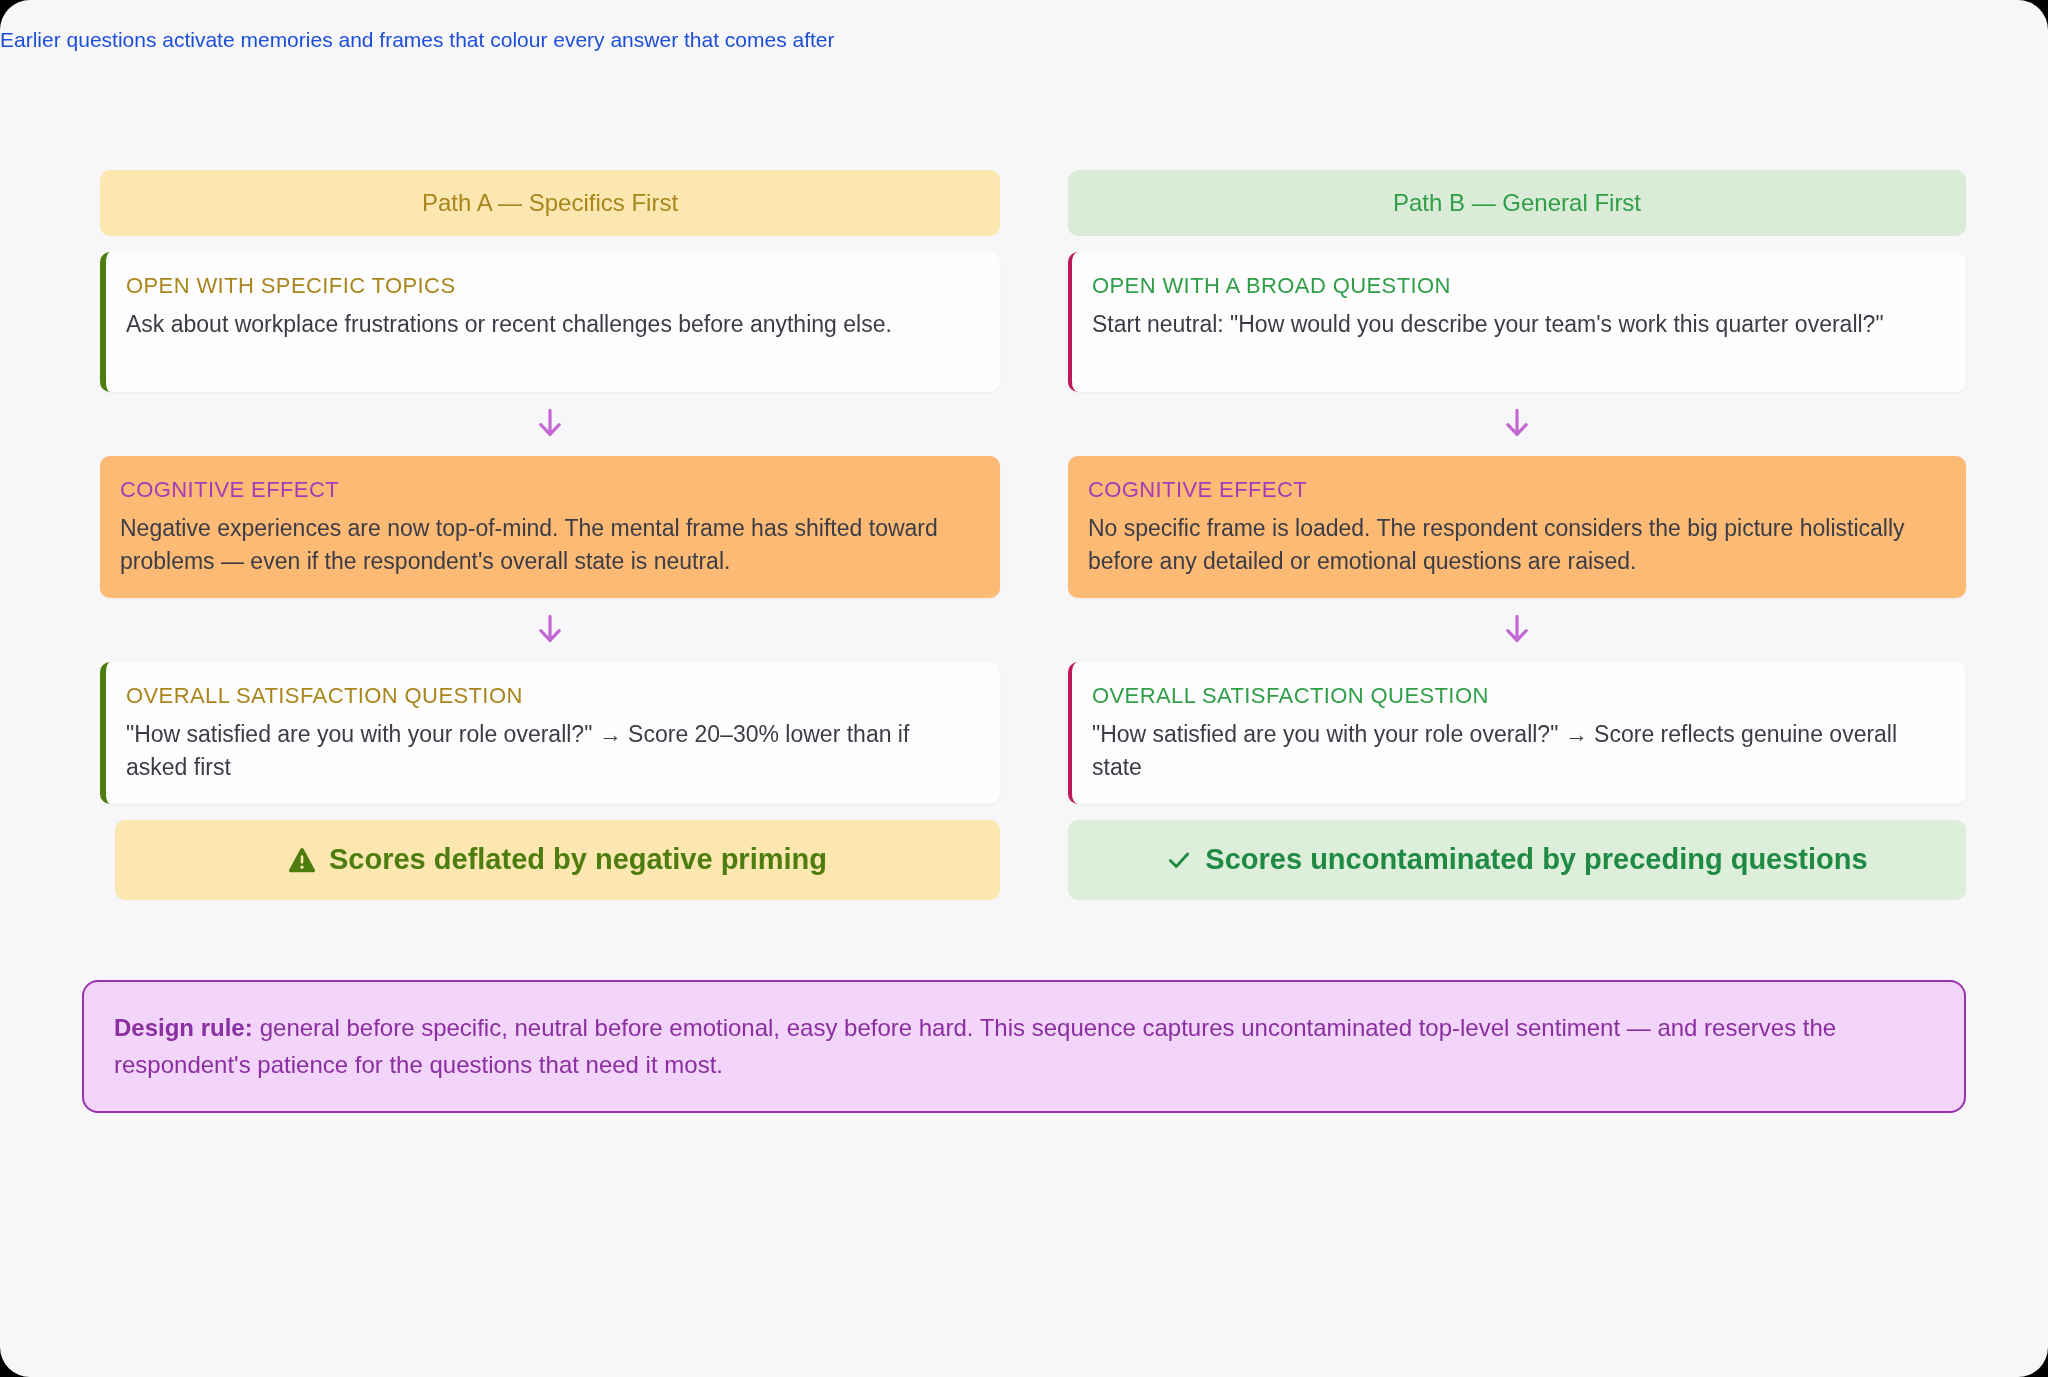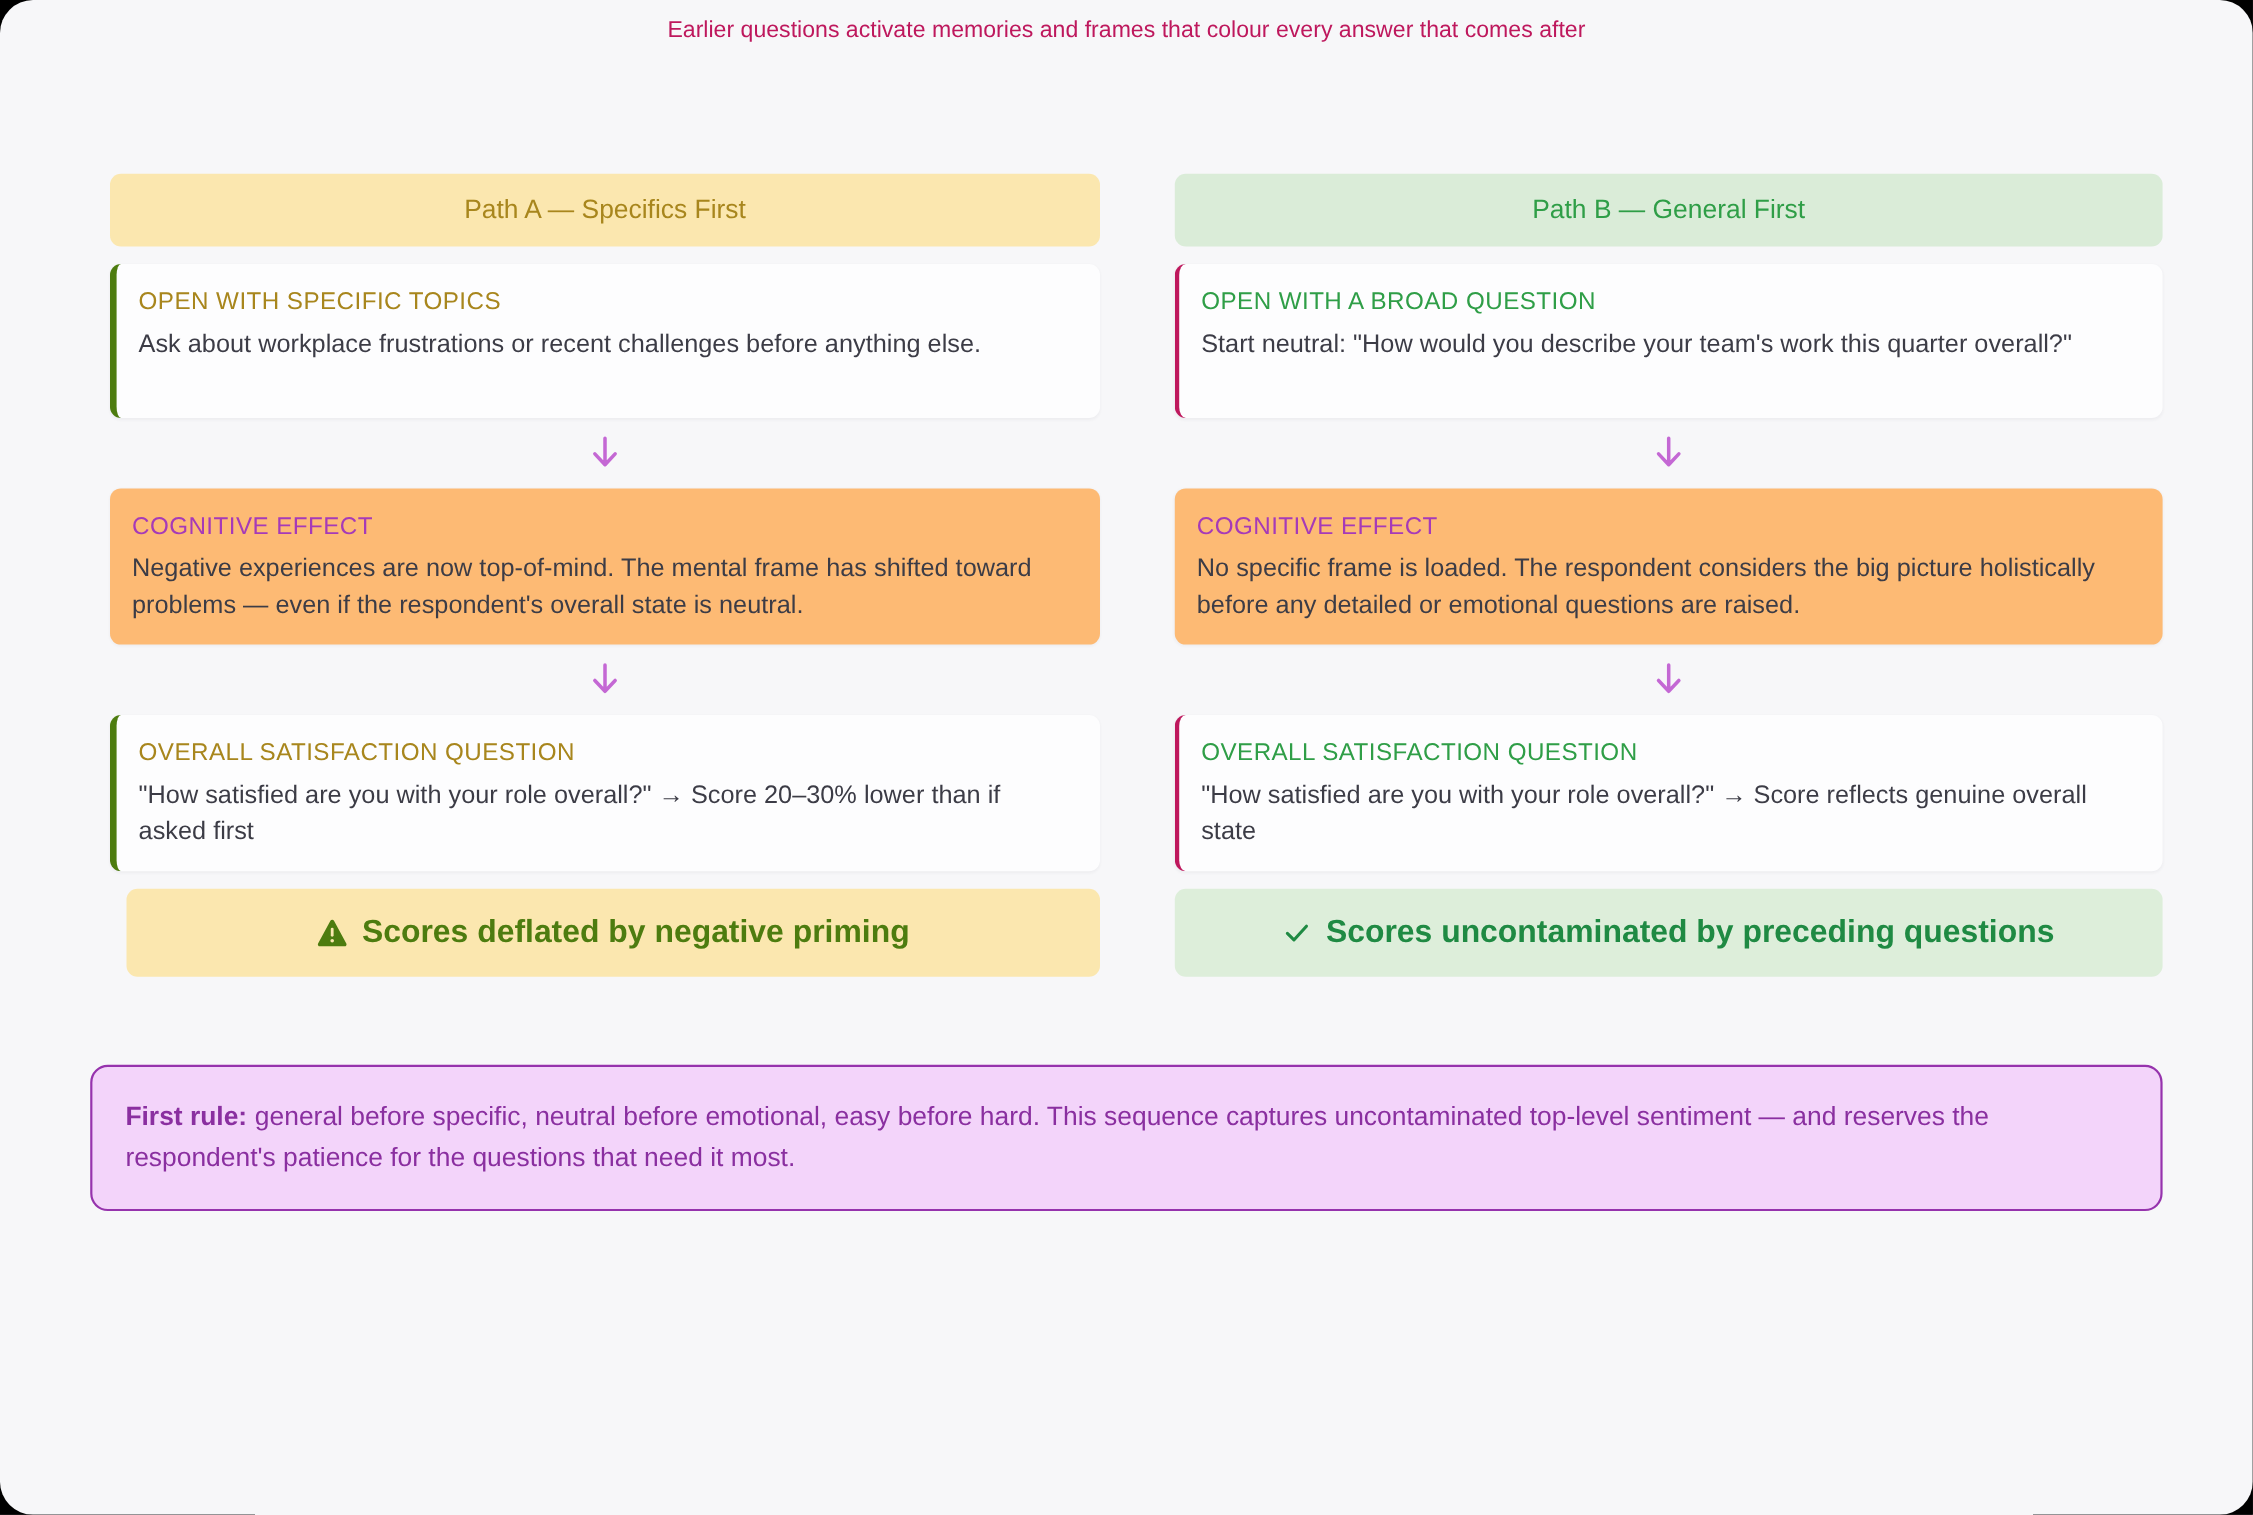--- a/index.html
+++ b/index.html
@@ -21,24 +21,23 @@
     margin:46px 0 0;
     text-align:center;
     font-family:"Liberation Serif","DejaVu Serif",serif;
     font-weight:700;
     font-size:72px;
     line-height:1.1;
     color:#2e2733;
     letter-spacing:0;
   }
   .page-subtitle{
-    margin-top:16px;
-    text-align:center;
+    margin-top:28px;
     font-size:21px;
-    color:#be185d;
+    color:#1d4ed8;
   }
   .paths-grid{
     display:grid;
     grid-template-columns:900px 898px;
     column-gap:68px;
     row-gap:16px;
     margin:118px 80px 0 100px;
   }
   .path-header{
     height:66px;
@@ -192,16 +191,16 @@
         <svg width="26" height="26" viewBox="0 0 24 24">
             <path d="M4 12.5 L9.5 18 L20 6.5" fill="none" stroke="currentColor" stroke-width="2.6" stroke-linecap="round" stroke-linejoin="round"></path>
           </svg>
       </span>
       <span>Scores uncontaminated by preceding questions</span>
     </div>
 
   </div>
 
   <div class="design-rule">
-    <span class="rule-label">First rule:</span><span>general before specific, neutral before emotional, easy before hard. This sequence captures uncontaminated top-level sentiment — and reserves the respondent's patience for the questions that need it most.</span>
+    <span class="rule-label">Design rule:</span><span>general before specific, neutral before emotional, easy before hard. This sequence captures uncontaminated top-level sentiment — and reserves the respondent's patience for the questions that need it most.</span>
   </div>
 
 </div>
 
 </body></html>

